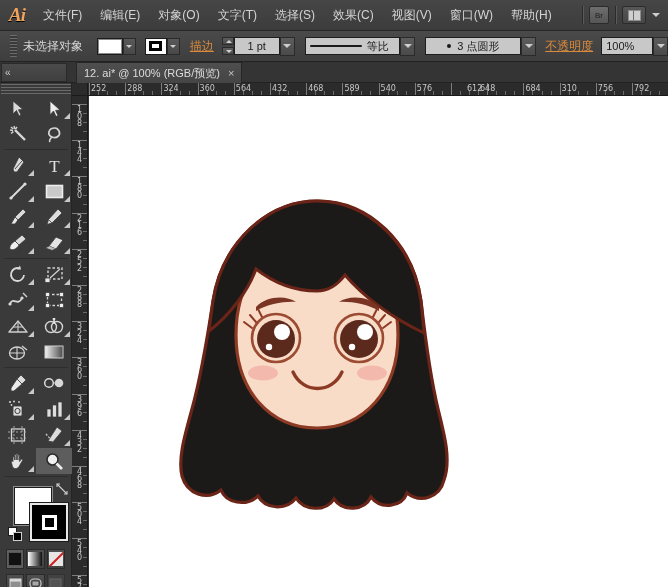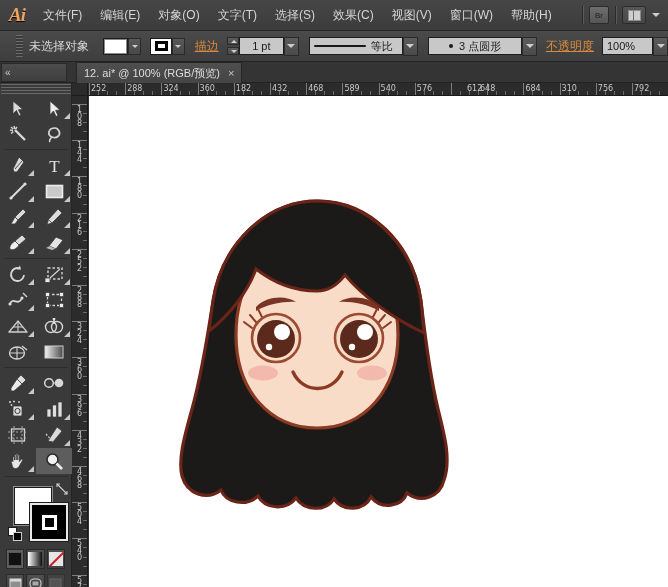--- a/index.html
+++ b/index.html
@@ -48,21 +48,21 @@
   .ws-sq i{ display:block; border-right:1px solid #6a6a6a; }
   .caret{ width:0;height:0;border-left:4px solid transparent;border-right:4px solid transparent;
     border-top:4px solid #cdcdcd; }
   .mb-sep{ width:1px;height:18px;background:#2b2b2b;box-shadow:1px 0 0 #5a5a5a; }
 
   
   .ctrlbar{
     position:absolute; left:0; top:31px; width:668px; height:31px;
     background:linear-gradient(#4a4a4a,#3e3e3e);
     border-bottom:1px solid #222;
-    display:flex; align-items:center; padding-left:16px;
+    display:flex; align-items:center; padding-left:10px;
   }
   .grip{
     width:7px;height:22px;
     background:repeating-linear-gradient(to bottom,#6d6d6d 0 1px,#3a3a3a 1px 3px);
     margin-right:6px; border-radius:1px;
   }
   .cb-label{ font-size:12px; color:#d6d6d6; white-space:nowrap; }
   .swatch-fill{
     width:26px;height:17px;background:#ffffff;border:1px solid #1c1c1c;
     box-shadow:inset 0 0 0 1px #8a8a8a;
@@ -334,21 +334,21 @@
       <div class="hnum" style="left: 91.4px;">324</div>
       <div class="tickm" style="left: 98.45px;"></div>
       <div class="tickm" style="left: 107.5px;"></div>
       <div class="tickm" style="left: 116.55px;"></div>
       <div class="tick" style="left: 125.6px;"></div>
       <div class="hnum" style="left: 127.6px;">360</div>
       <div class="tickm" style="left: 134.65px;"></div>
       <div class="tickm" style="left: 143.7px;"></div>
       <div class="tickm" style="left: 152.75px;"></div>
       <div class="tick" style="left: 161.8px;"></div>
-      <div class="hnum" style="left: 163.8px;">182</div>
+      <div class="hnum" style="left: 163.8px;">564</div>
       <div class="tickm" style="left: 170.85px;"></div>
       <div class="tickm" style="left: 179.9px;"></div>
       <div class="tickm" style="left: 188.95px;"></div>
       <div class="tick" style="left: 198px;"></div>
       <div class="hnum" style="left: 200px;">432</div>
       <div class="tickm" style="left: 207.05px;"></div>
       <div class="tickm" style="left: 216.1px;"></div>
       <div class="tickm" style="left: 225.15px;"></div>
       <div class="tick" style="left: 234.2px;"></div>
       <div class="hnum" style="left: 236.2px;">468</div>

